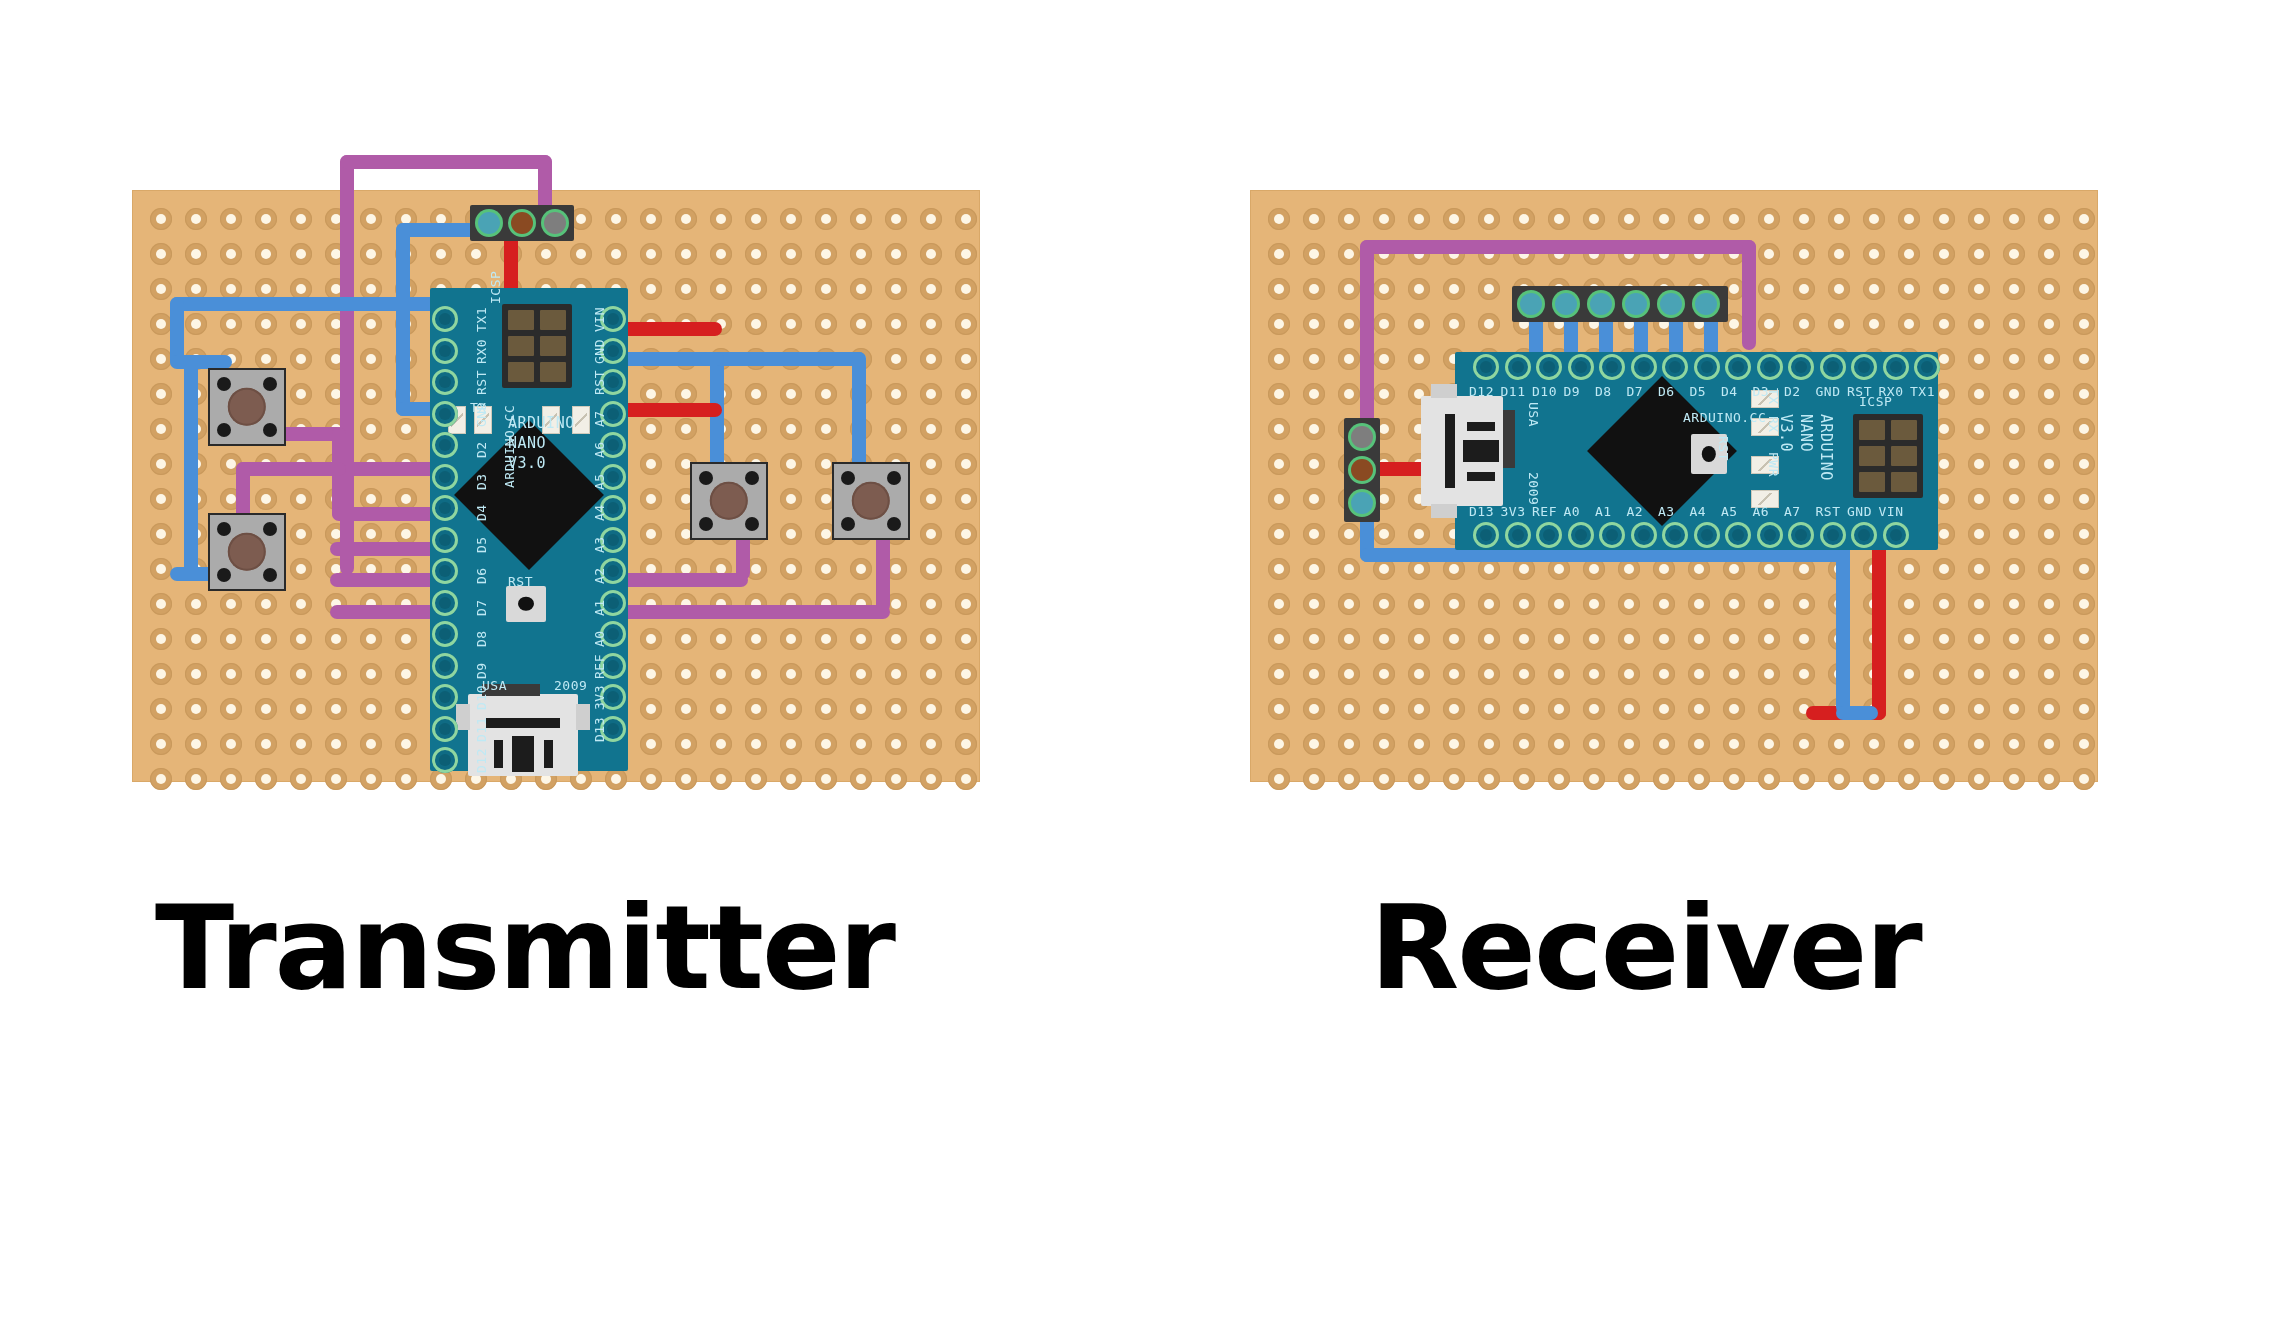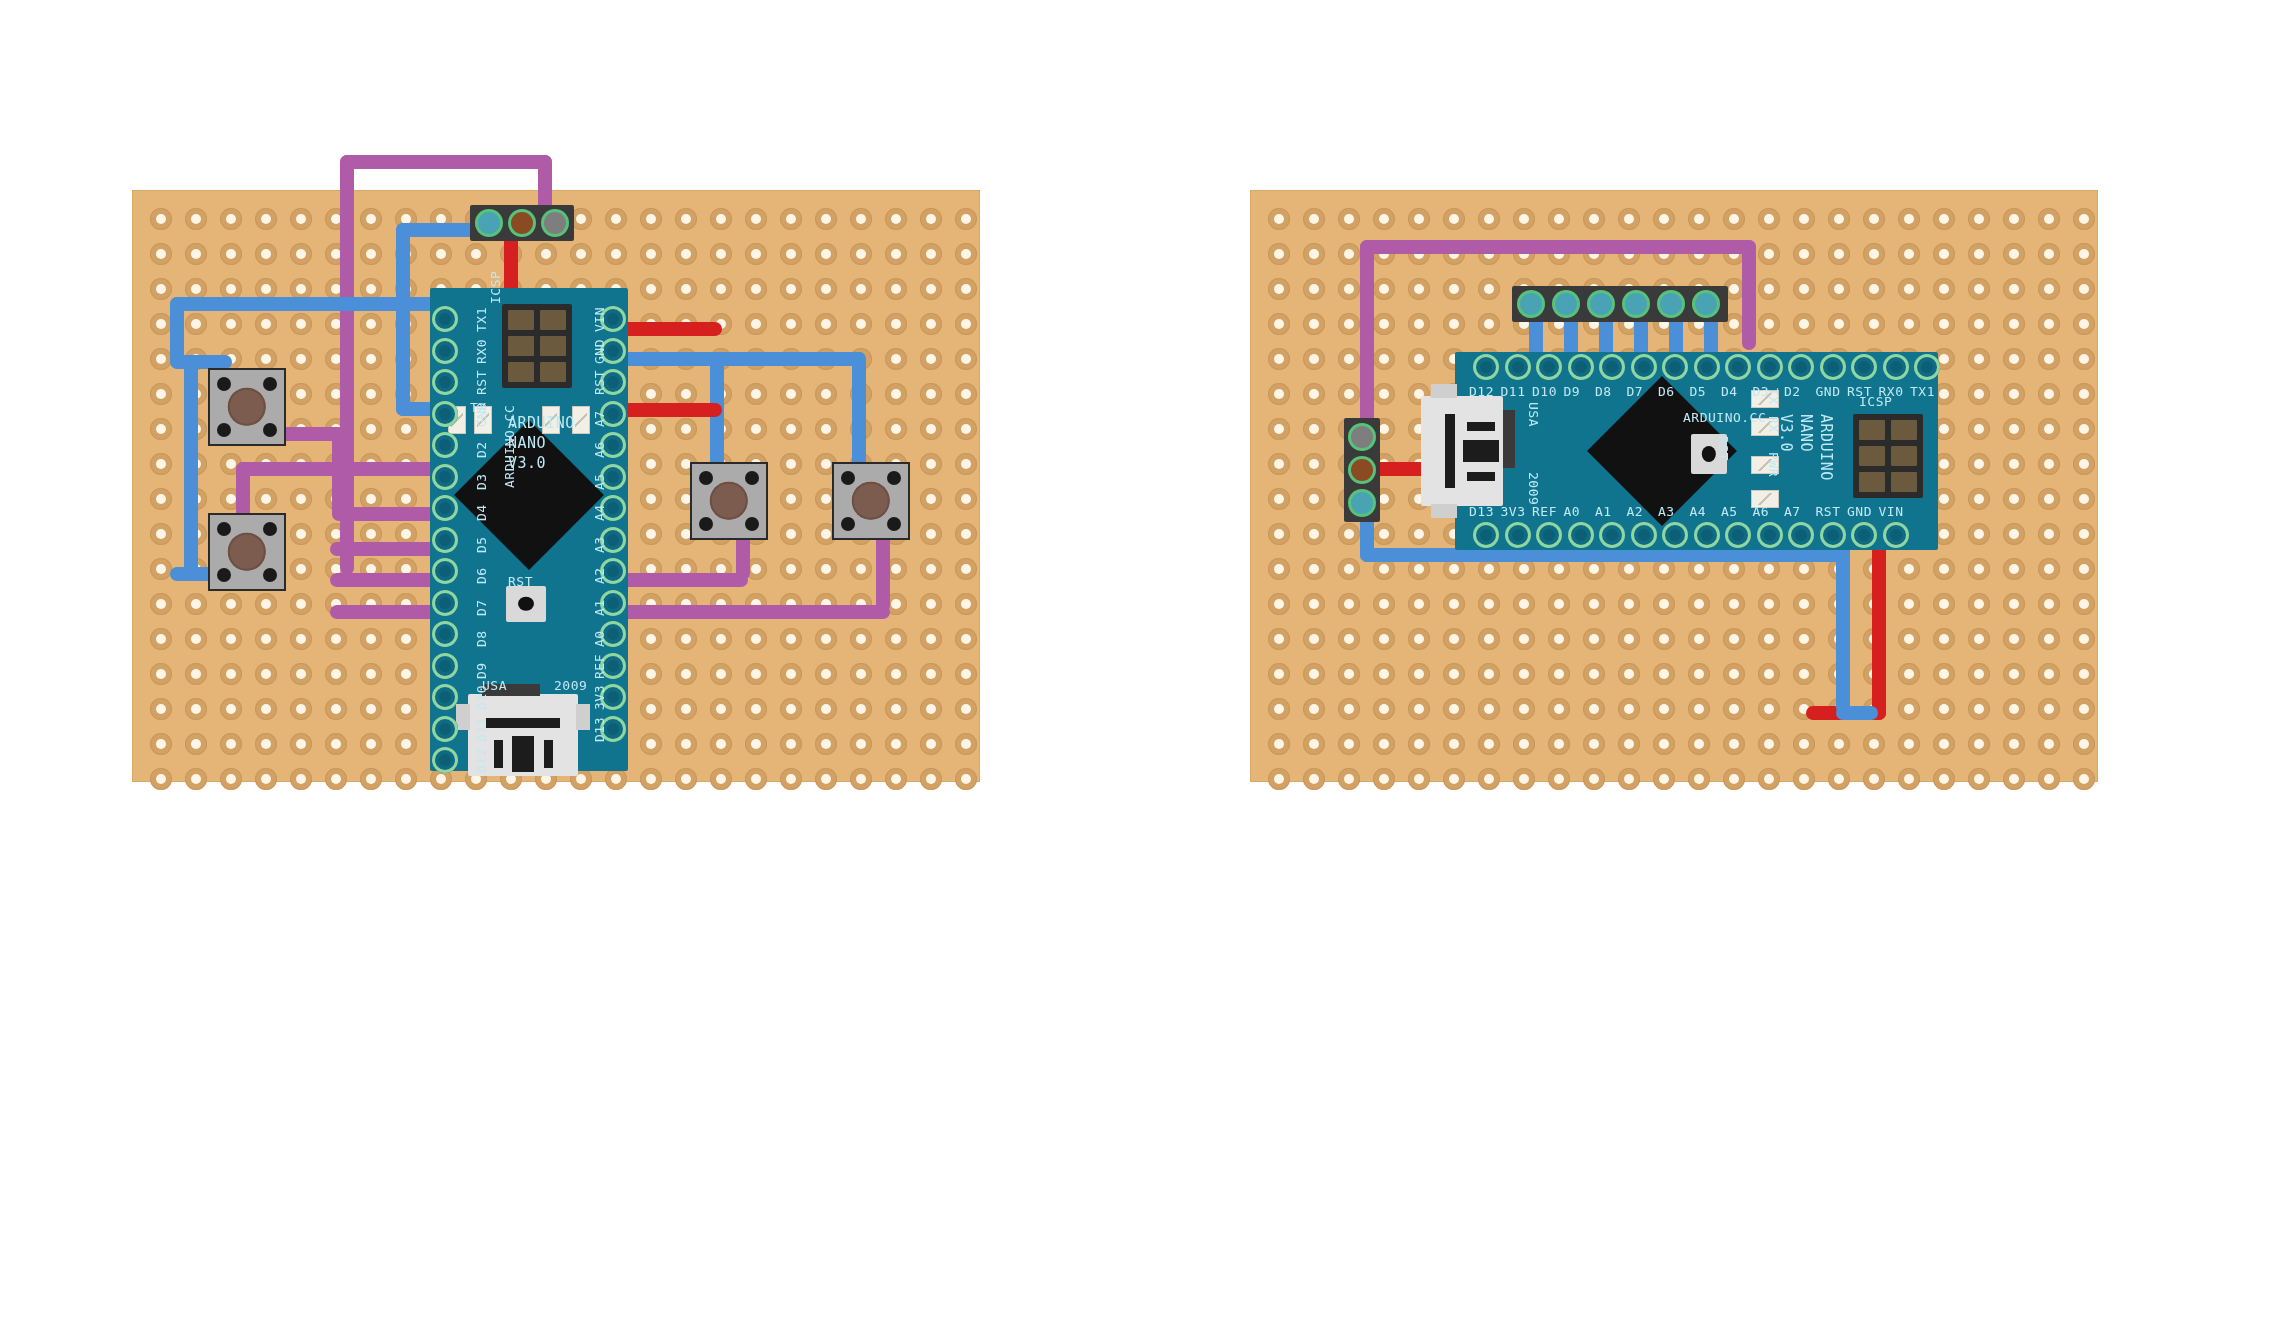--- a/index.html
+++ b/index.html
@@ -2953,14 +2953,16 @@
     <div class="hp" style="left:148px;top:7px;"></div>
     <div class="hp" style="left:183px;top:7px;"></div>
   </div>
 
   <div class="hdr" style="left:1344px;top:418px;width:36px;height:104px;">
     <div class="hp gry" style="left:7px;top:8px;"></div>
     <div class="hp red" style="left:7px;top:41px;"></div>
     <div class="hp" style="left:7px;top:74px;"></div>
   </div>
 
+  <div class="cap-txt" style="left:155px;top:880px;">Transmitter</div>
+  <div class="cap-txt" style="left:1370px;top:880px;">Receiver</div>
 
 </div>
 
 </body></html>

